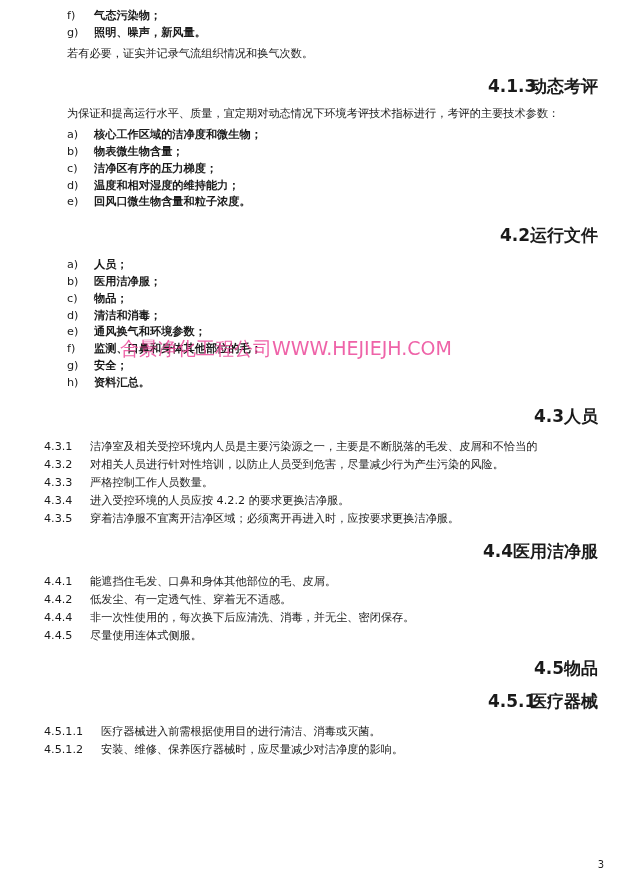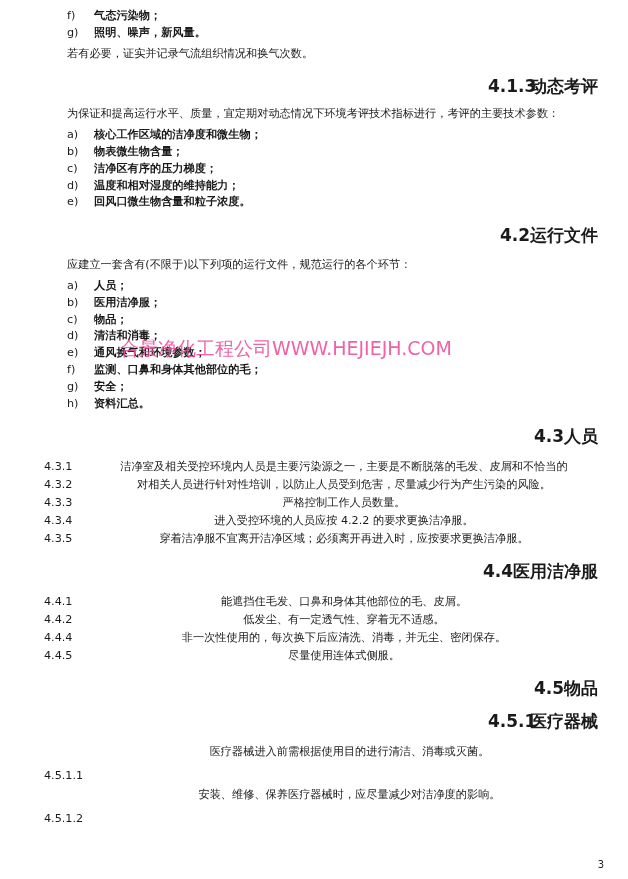--- a/index.html
+++ b/index.html
@@ -56,23 +56,22 @@
     margin-bottom: 1px;
   }
   .numitem .nm {
     display: inline-block;
     width: 46px;
     flex: 0 0 46px;
   }
   .numitem.deep .nm {
     width: 57px;
     flex: 0 0 57px;
-    margin-top: 24px;
-  }
-  .numitem .tx { flex: 1 1 auto; text-align: center; }
+  }
+  .numitem .tx { flex: 1 1 auto; }
 
   .para {
     margin-left: 45px;
     font-size: 11.2px;
     line-height: 1.5;
   }
   .cont {
     margin-left: 22px;
     font-size: 11.2px;
     line-height: 1.52;
@@ -136,21 +135,20 @@
     <span class="tx">温度和相对湿度的维持能力；</span>
   </div>
   <div class="item">
     <span class="mk">e)</span>
     <span class="tx">回风口微生物含量和粒子浓度。</span>
   </div>
 
   <div class="heading sec-gap-top" style="margin-bottom:10px;">
     <span class="h-num">4.2</span><span>运行文件</span>
   </div>
-  <div class="para" style="margin-bottom:4px;">应建立一套含有(不限于)以下列项的运行文件，规范运行的各个环节：</div>
 
   <div class="item">
     <span class="mk">a)</span>
     <span class="tx">人员；</span>
   </div>
   <div class="item">
     <span class="mk">b)</span>
     <span class="tx">医用洁净服；</span>
   </div>
   <div class="item">

